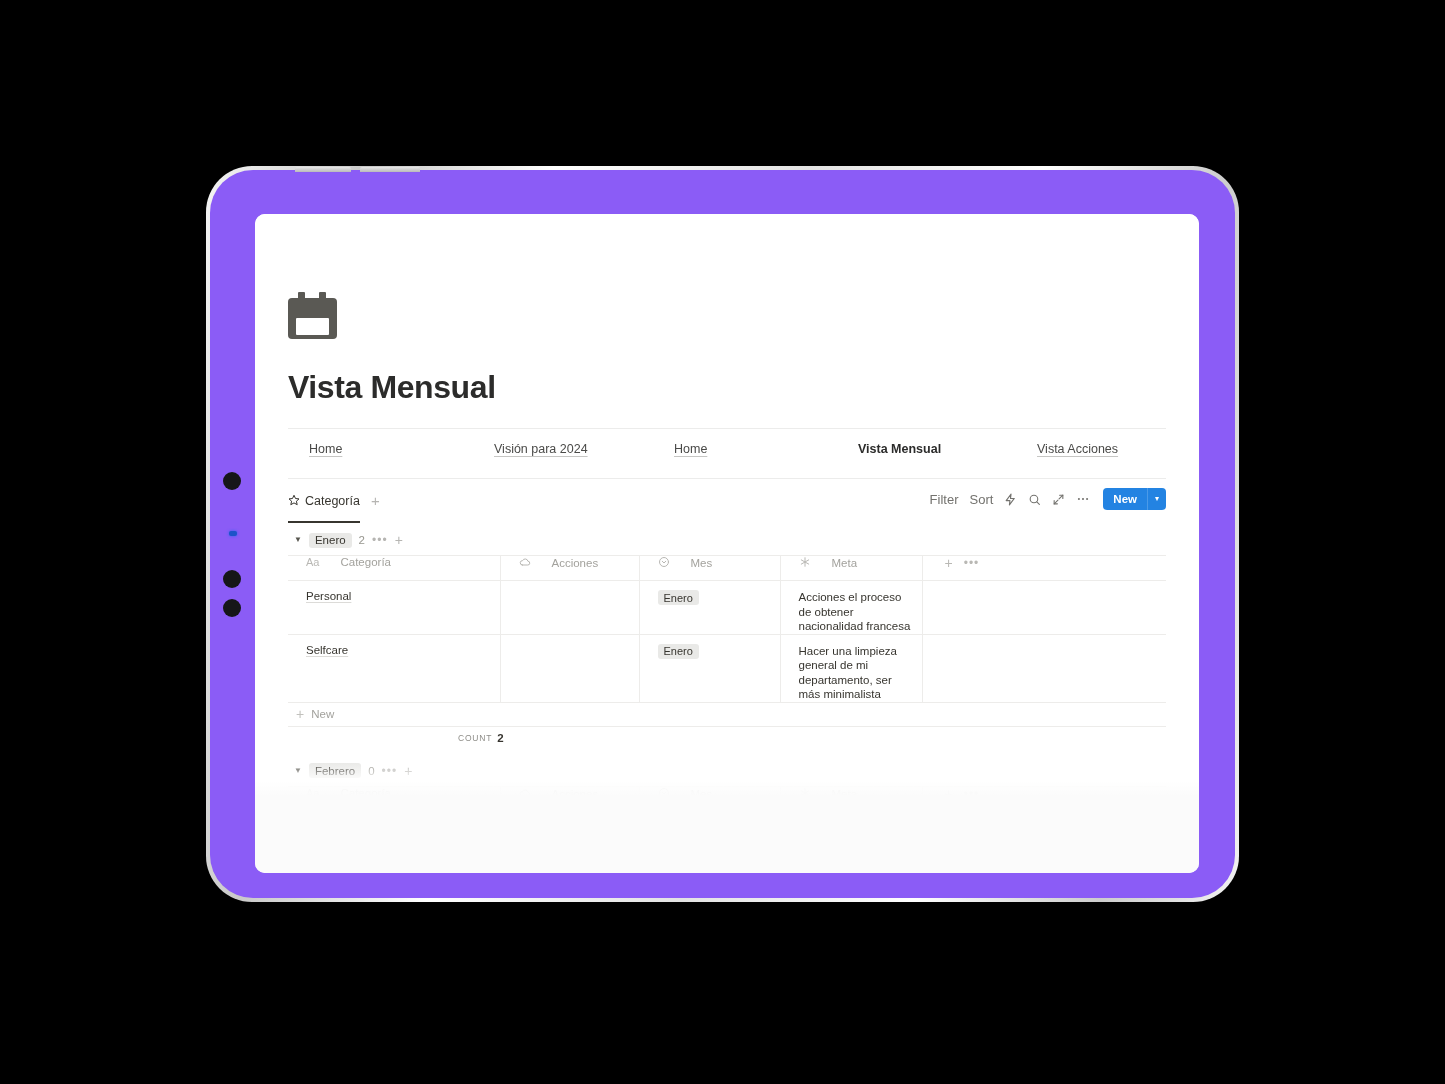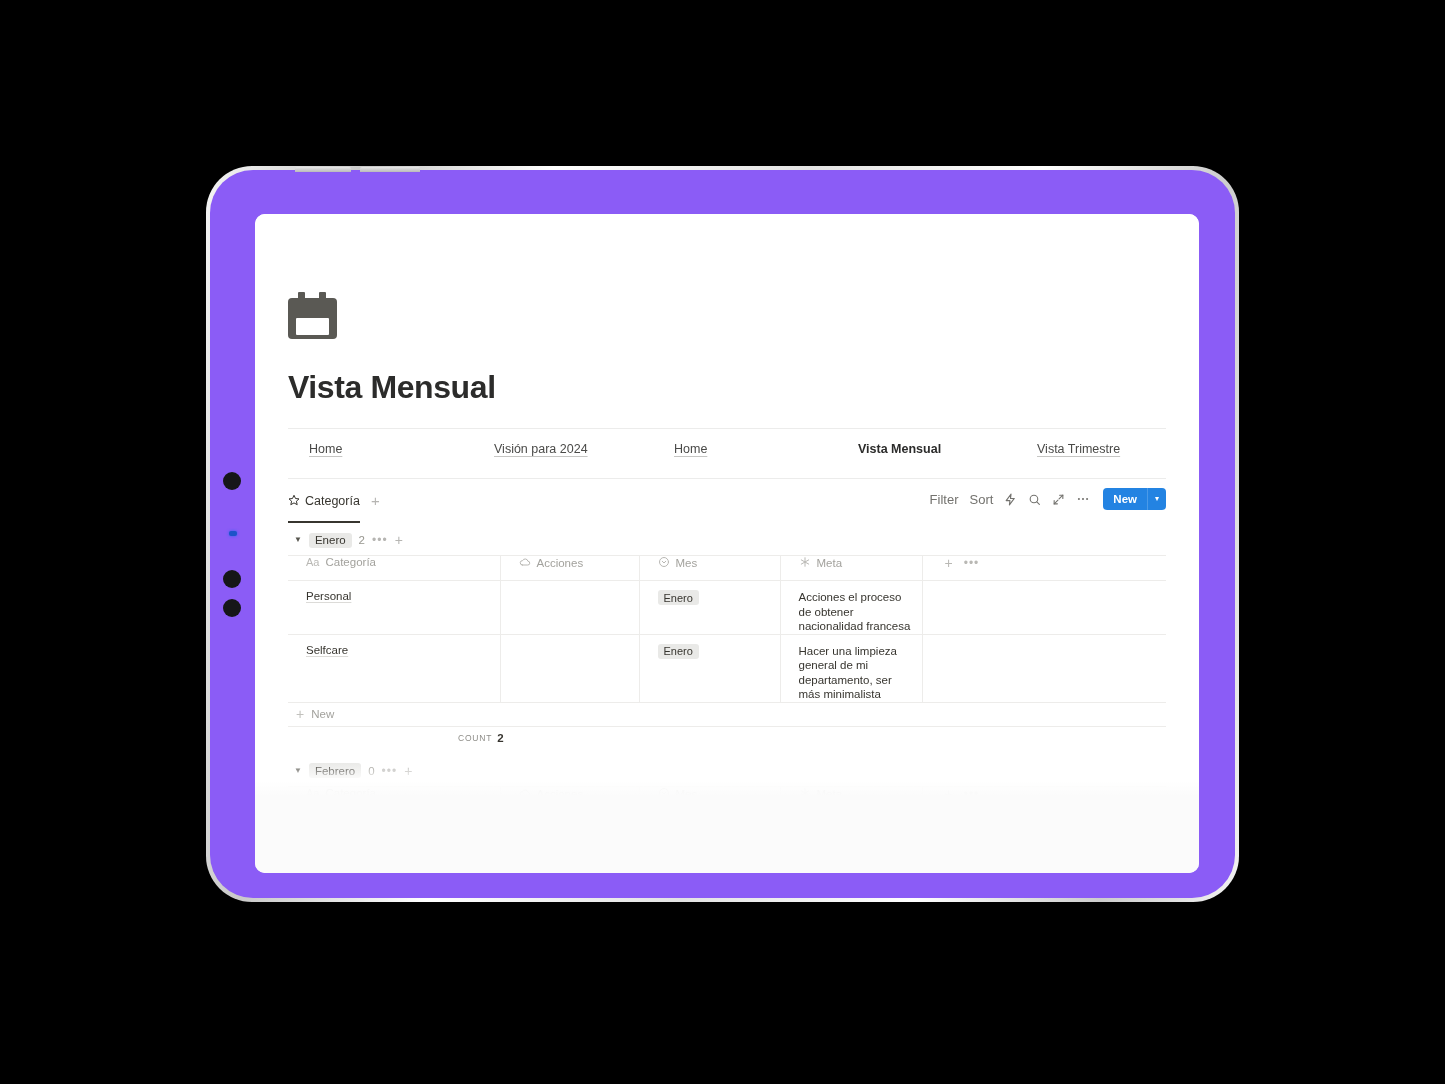--- a/index.html
+++ b/index.html
@@ -289,21 +289,21 @@
 
   table.db th {
     border-top: 1px solid #edecea;
     height: 25px;
     padding: 0 0 0 18px;
     font-weight: normal;
   }
   .th-inner {
     display: flex;
     align-items: center;
-    gap: 6px;
+    gap: 21px;
     font-size: 11.5px;
     color: #a3a29d;
   }
   .th-inner .aa {
     font-size: 11px;
     color: #b9b8b4;
   }
   th.col-extra .th-inner { gap: 11px; padding-left: 4px; }
   .th-plus { font-size: 14px; color: #b9b8b4; line-height: 1; }
   .th-dots { font-size: 12px; color: #b9b8b4; letter-spacing: 1px; line-height: 1; }
@@ -408,21 +408,21 @@
           </div>
 
           <div id="page-title">Vista Mensual</div>
           <div id="title-rule"></div>
 
           <div id="nav-row">
             <a class="nav-link" style="left:0px">Home</a>
             <a class="nav-link" style="left:185px">Visión para 2024</a>
             <a class="nav-link" style="left:365px">Home</a>
             <a class="nav-link current" style="left:549px">Vista Mensual</a>
-            <a class="nav-link" style="left:728px">Vista Trimestre</a>
+            <a class="nav-link" style="left:728px">Vista Acciones</a>
           </div>
           <div id="nav-rule"></div>
 
           <div id="db-toolbar">
             <div id="db-tab">
               <span>
                 <svg width="12" height="12" viewBox="0 0 24 24" fill="none" stroke="#37352f" stroke-width="2" stroke-linejoin="round">
                   <polygon points="12,2.5 15,9 22,9.8 16.8,14.4 18.4,21.4 12,17.8 5.6,21.4 7.2,14.4 2,9.8 9,9"></polygon>
                 </svg>
               </span>

